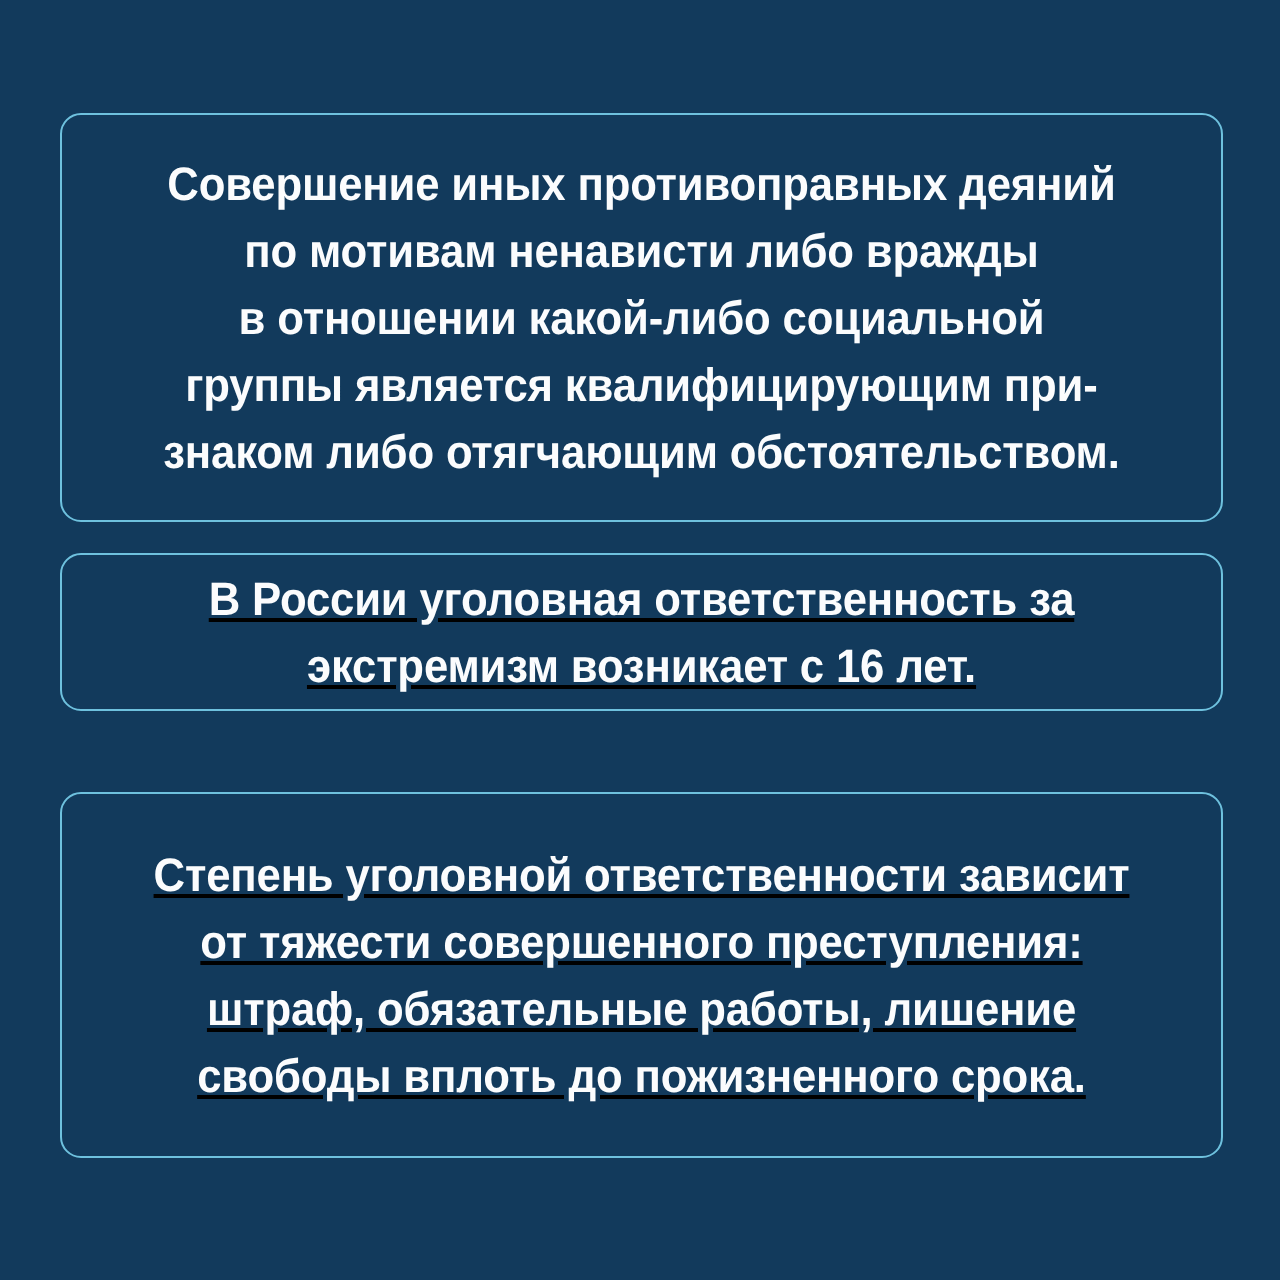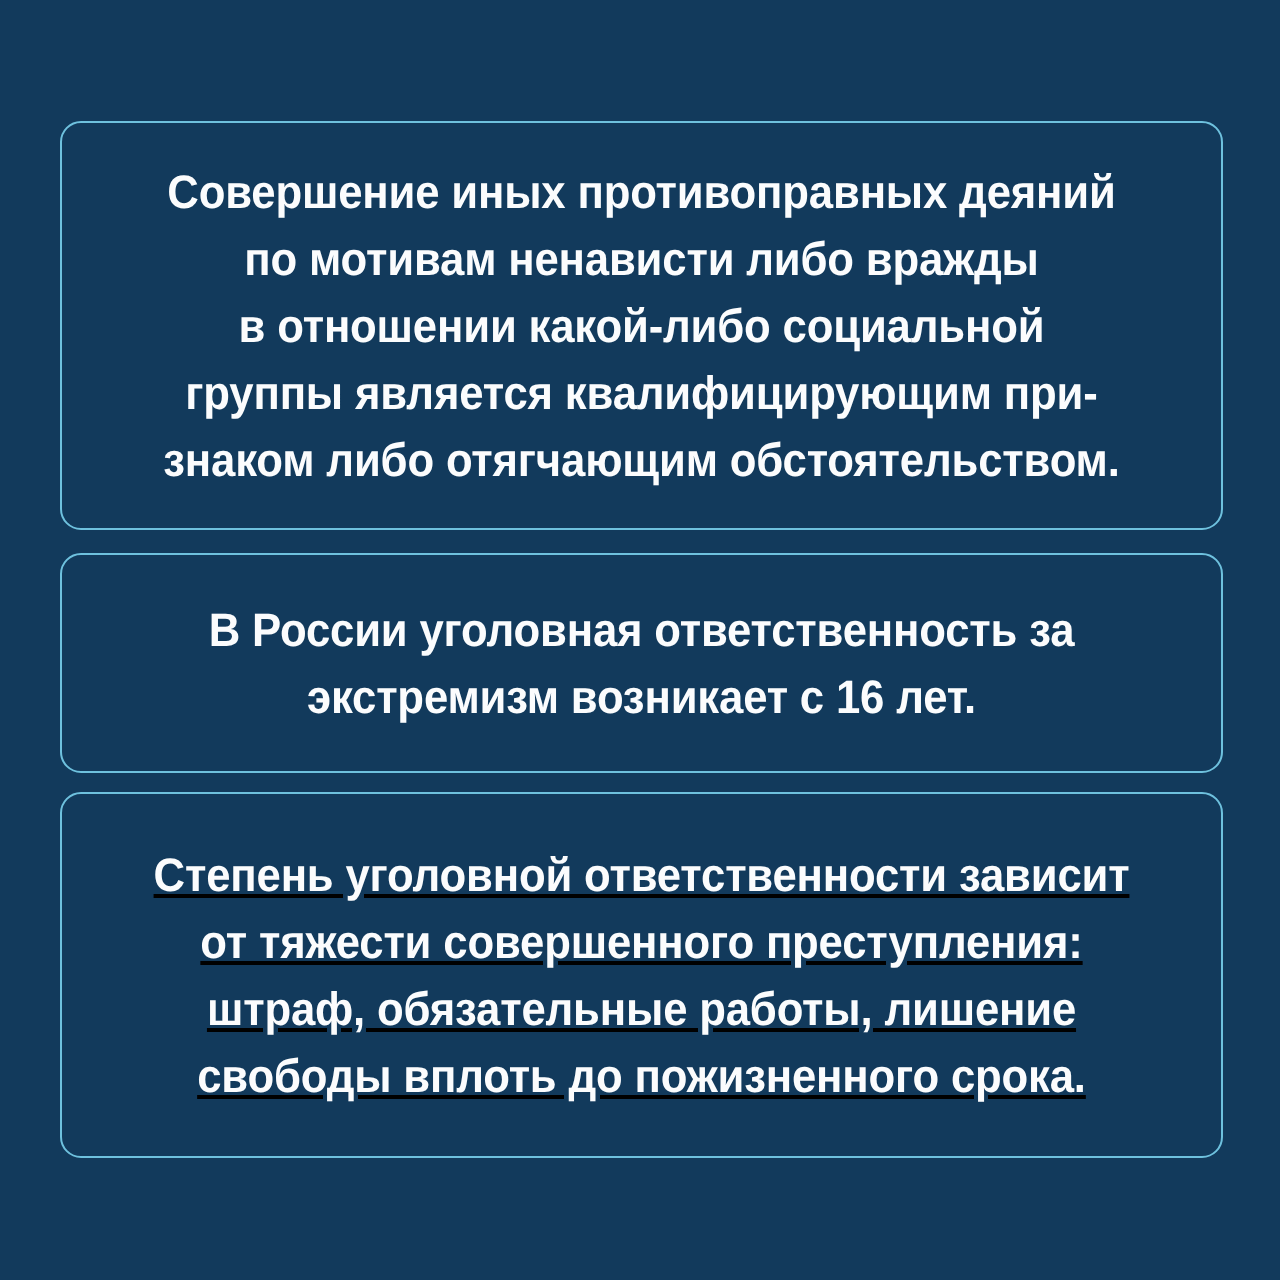--- a/index.html
+++ b/index.html
@@ -28,22 +28,22 @@
     width: 1163px;
     box-sizing: border-box;
     border: 2.5px solid #6ec1de;
     border-radius: 21px;
     background: #123a5c;
     display: flex;
     align-items: center;
     justify-content: center;
   }
 
-  .card-1 { top: 113px;  height: 409px; margin-top: 8px; }
-  .card-2 { top: 553px;  height: 220px; }
+  .card-1 { top: 113px;  height: 409px; }
+  .card-2 { top: 553px;  height: 158px; text-decoration: underline; }
   .card-3 { top: 792px;  height: 366px; text-decoration: underline; }
 
   .card-text {
     margin: 0;
     padding: 0 14px;
     width: 100%;
     text-align: center;
     color: #fbfcfd;
     font-family: "Liberation Sans Narrow", "Liberation Sans", "DejaVu Sans Condensed", "DejaVu Sans", sans-serif;
     font-weight: 700;

